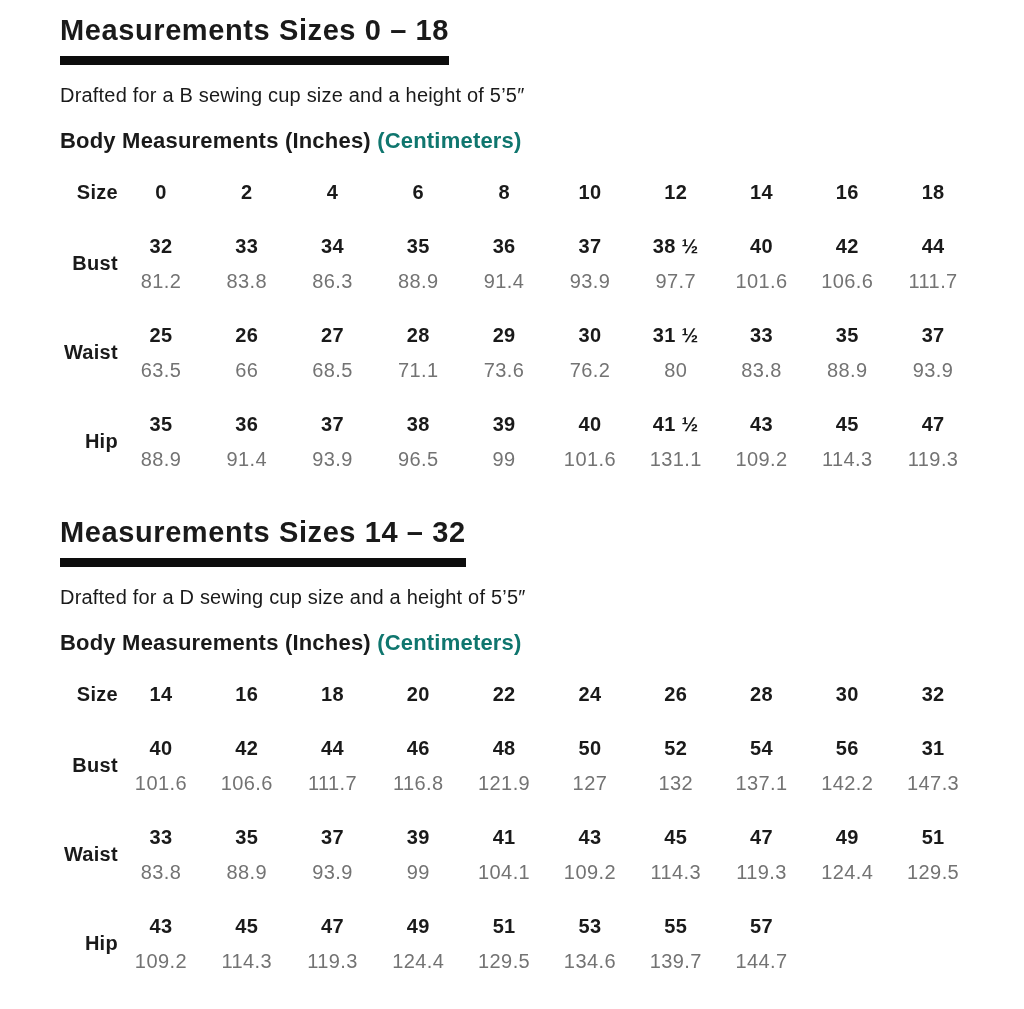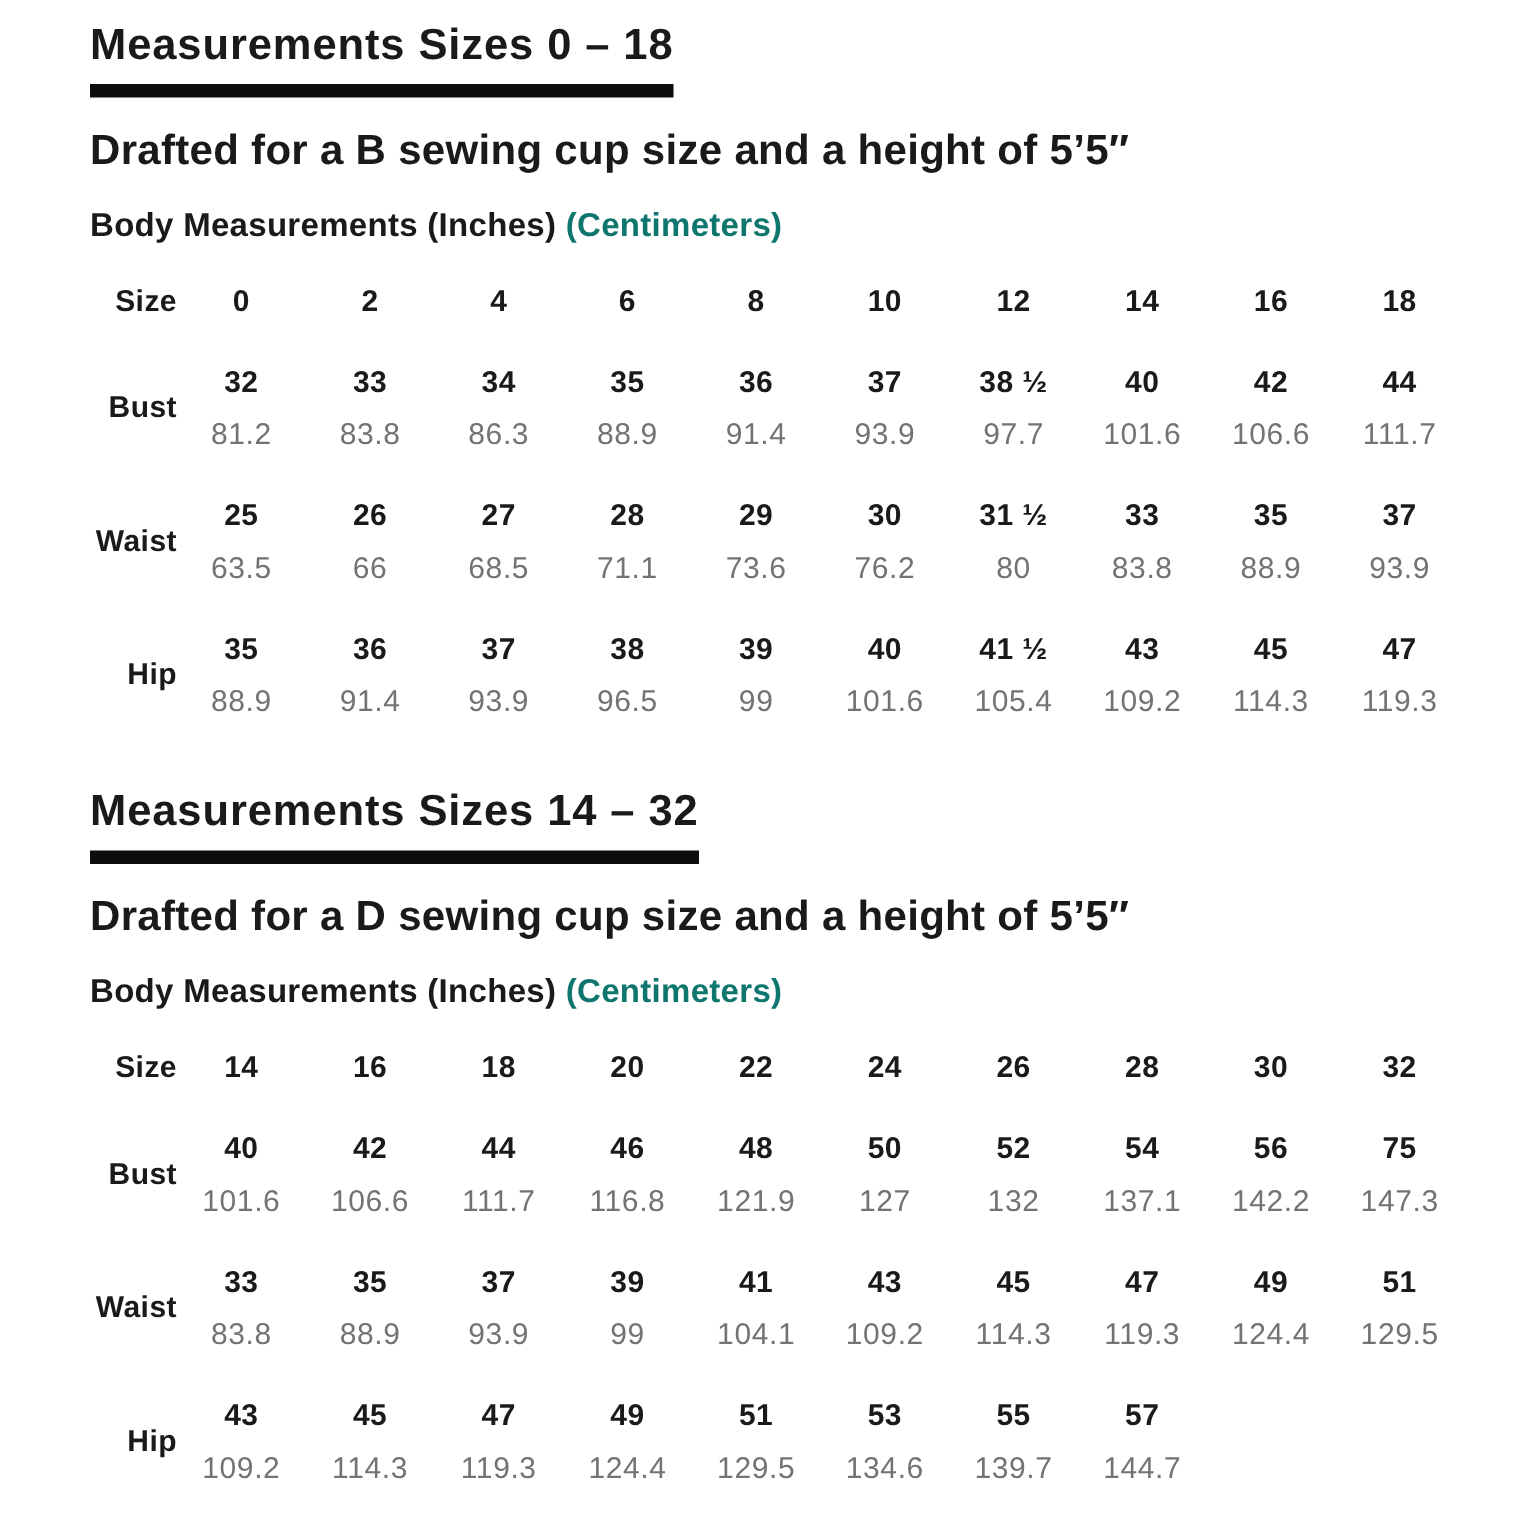--- a/index.html
+++ b/index.html
@@ -16,22 +16,22 @@
   .section-title {
     display: inline-block;
     font-size: 29px;
     font-weight: bold;
     letter-spacing: 0.6px;
     padding-bottom: 9px;
     border-bottom: 9px solid #0d0d0d;
   }
   .subtitle {
     margin-top: 19px;
-    font-size: 28px;
-    font-weight: bold;
+    font-size: 20px;
+    font-weight: normal;
     letter-spacing: 0.2px;
   }
   .bm-line {
     margin-top: 21px;
     font-size: 22px;
     font-weight: bold;
     letter-spacing: 0.2px;
   }
   .muted { color: #0f766e; }
 
@@ -205,21 +205,21 @@
           <div class="cell">
             <div class="in">39</div>
             <div class="cm">99</div>
           </div>
           <div class="cell">
             <div class="in">40</div>
             <div class="cm">101.6</div>
           </div>
           <div class="cell">
             <div class="in">41 ½</div>
-            <div class="cm">105.4</div>
+            <div class="cm">131.1</div>
           </div>
           <div class="cell">
             <div class="in">43</div>
             <div class="cm">109.2</div>
           </div>
           <div class="cell">
             <div class="in">45</div>
             <div class="cm">114.3</div>
           </div>
           <div class="cell">
@@ -282,21 +282,21 @@
           </div>
           <div class="cell">
             <div class="in">54</div>
             <div class="cm">137.1</div>
           </div>
           <div class="cell">
             <div class="in">56</div>
             <div class="cm">142.2</div>
           </div>
           <div class="cell">
-            <div class="in">75</div>
+            <div class="in">31</div>
             <div class="cm">147.3</div>
           </div>
         </div>
         <div class="trow measure-row">
           <div class="cell label">Waist</div>
           <div class="cell">
             <div class="in">33</div>
             <div class="cm">83.8</div>
           </div>
           <div class="cell">

